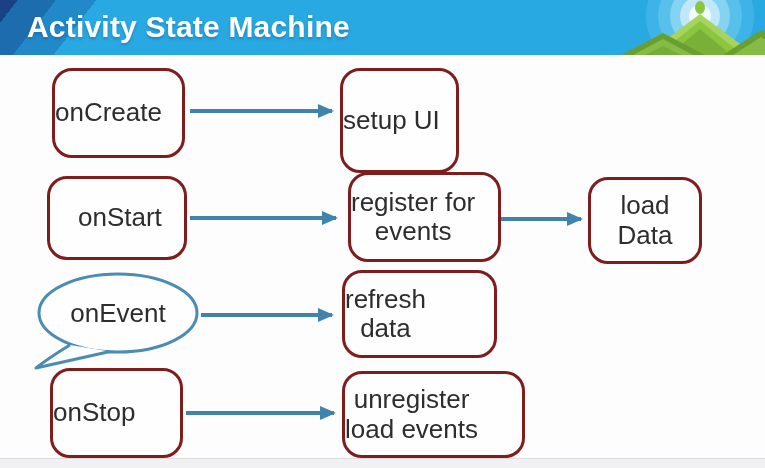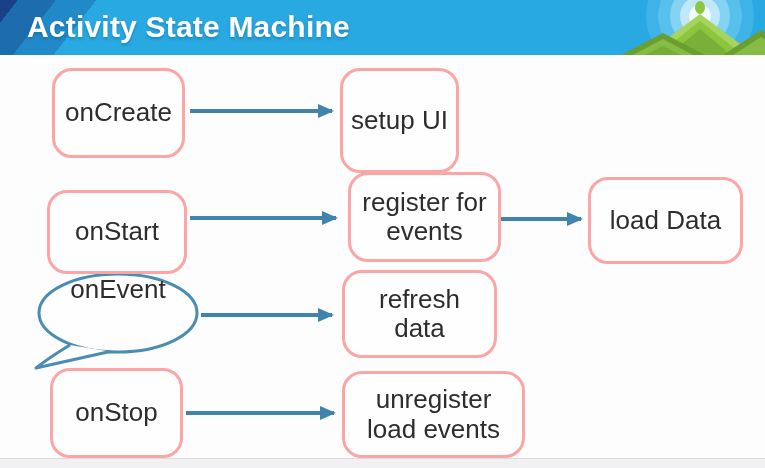--- a/index.html
+++ b/index.html
@@ -44,35 +44,34 @@
   .logo {
     position: absolute;
     right: 0; top: 0;
     width: 150px; height: 55px;
     overflow: hidden;
   }
   
   .node {
     position: absolute;
     background: #fefefe;
-    border: 3px solid #fca5a5;
+    border: 3px solid #7f1d1d;
     border-radius: 20px;
     display: flex;
     align-items: center;
-    justify-content: center;
     color: #2d2d2d;
     font-size: 26px;
     line-height: 1.12;
     text-align: center;
     white-space: pre-line;
   }
   .bubble-label {
     position: absolute;
     display: flex;
-    align-items: flex-start;
+    align-items: center;
     justify-content: center;
     color: #2d2d2d;
     font-size: 26px;
     text-align: center;
   }
   .svg-layer {
     position: absolute;
     top: 0; left: 0;
     width: 765px; height: 468px;
     pointer-events: none;
@@ -137,28 +136,28 @@
     <line x1="186" y1="413" x2="334" y2="413" stroke="#4084ab" stroke-width="4" marker-end="url(#arrowhead)"></line>
   </svg>
 
   <div class="node" style="left:52px;  top:68px;  width:133px; height:90px;">
     <span>onCreate</span>
   </div>
   <div class="node" style="left:340px; top:68px;  width:119px; height:105px;">
     <span>setup UI</span>
   </div>
 
-  <div class="node" style="left:47px;  top:190px; width:140px; height:84px;">
+  <div class="node" style="left:47px;  top:176px; width:140px; height:84px;padding-left:28px;">
     <span>onStart</span>
   </div>
   <div class="node" style="left:348px; top:172px; width:153px; height:90px;">
     <span>register for
 events</span>
   </div>
-  <div class="node" style="left:588px; top:177px; width:155px; height:87px;">
+  <div class="node" style="left:588px; top:177px; width:114px; height:87px;">
     <span>load Data</span>
   </div>
 
   <div class="bubble-label" style="left:38px; top:274px; width:160px; height:78px;">
     <span>onEvent</span>
   </div>
   <div class="node" style="left:342px; top:270px; width:155px; height:88px;">
     <span>refresh
 data</span>
   </div>

